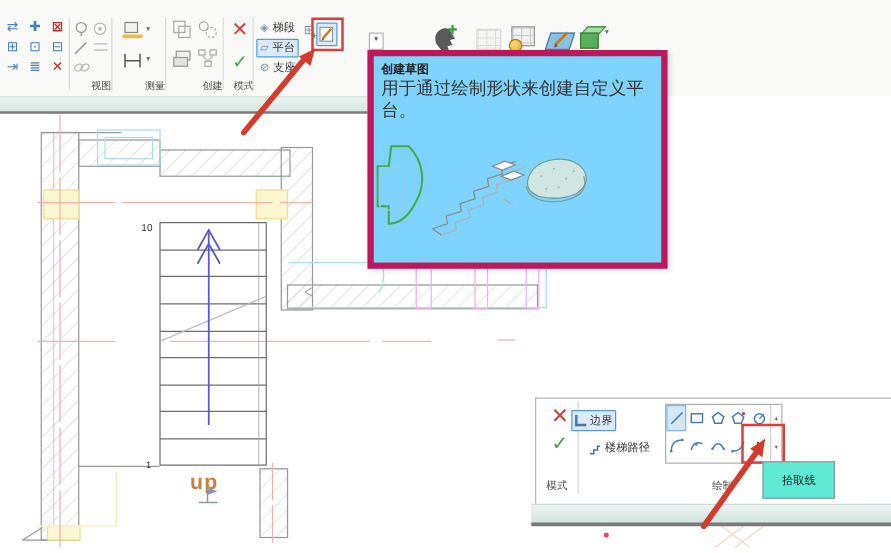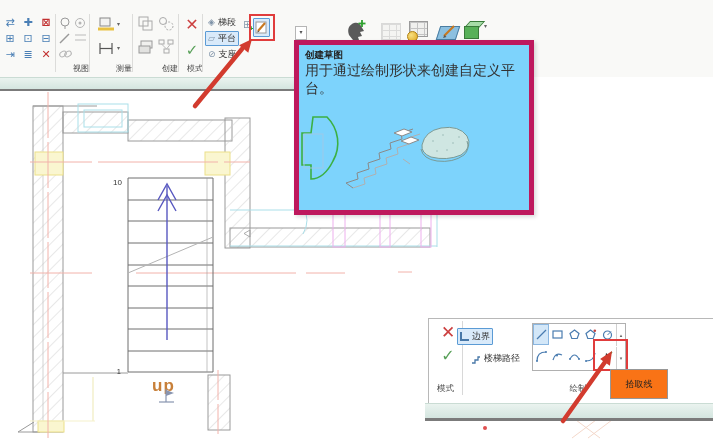--- a/index.html
+++ b/index.html
@@ -35,21 +35,21 @@
           border-top:1px solid #b8b8b8;border-left:1px solid #b8b8b8;z-index:4;}
   #panel2 .plabel{position:absolute;top:64px;font-size:8.5px;color:#4a4a4a;text-align:center;}
   .palette{position:absolute;left:103px;top:4px;width:92px;height:46px;border:1px solid #b0b0b0;background:#fff;}
   .pcell{position:absolute;width:16px;height:21px;display:flex;align-items:center;justify-content:center;}
   .pcell.sel2{background:#d3e7f8;border:1px solid #8ab6e0;box-sizing:border-box;}
   .pscroll{position:absolute;left:83px;width:8px;height:22px;border-left:1px solid #d0d0d0;
            font-size:5px;color:#666;text-align:center;line-height:22px;}
   
   .redbox{position:absolute;border:2px solid #e03c3c;z-index:7;}
   
-  #pickTip{position:absolute;left:610px;top:369px;width:56px;height:28px;background:#f97316;
+  #pickTip{position:absolute;left:610px;top:369px;width:56px;height:28px;background:#5eead4;
            border:1px solid #979797;z-index:8;font-size:9px;color:#222;display:flex;
            align-items:center;justify-content:center;}
   svg text{font-family:"Liberation Sans","DejaVu Sans",sans-serif;}
   .gridicon{box-sizing:border-box;background-color:#f0f0ee;
     background-image:linear-gradient(#c4c4c4 1px,transparent 1px),linear-gradient(90deg,#c4c4c4 1px,transparent 1px);
     background-size:7px 6px;border:1px solid #c0c0c0;}
 </style>
 </head>
 <body>
 

